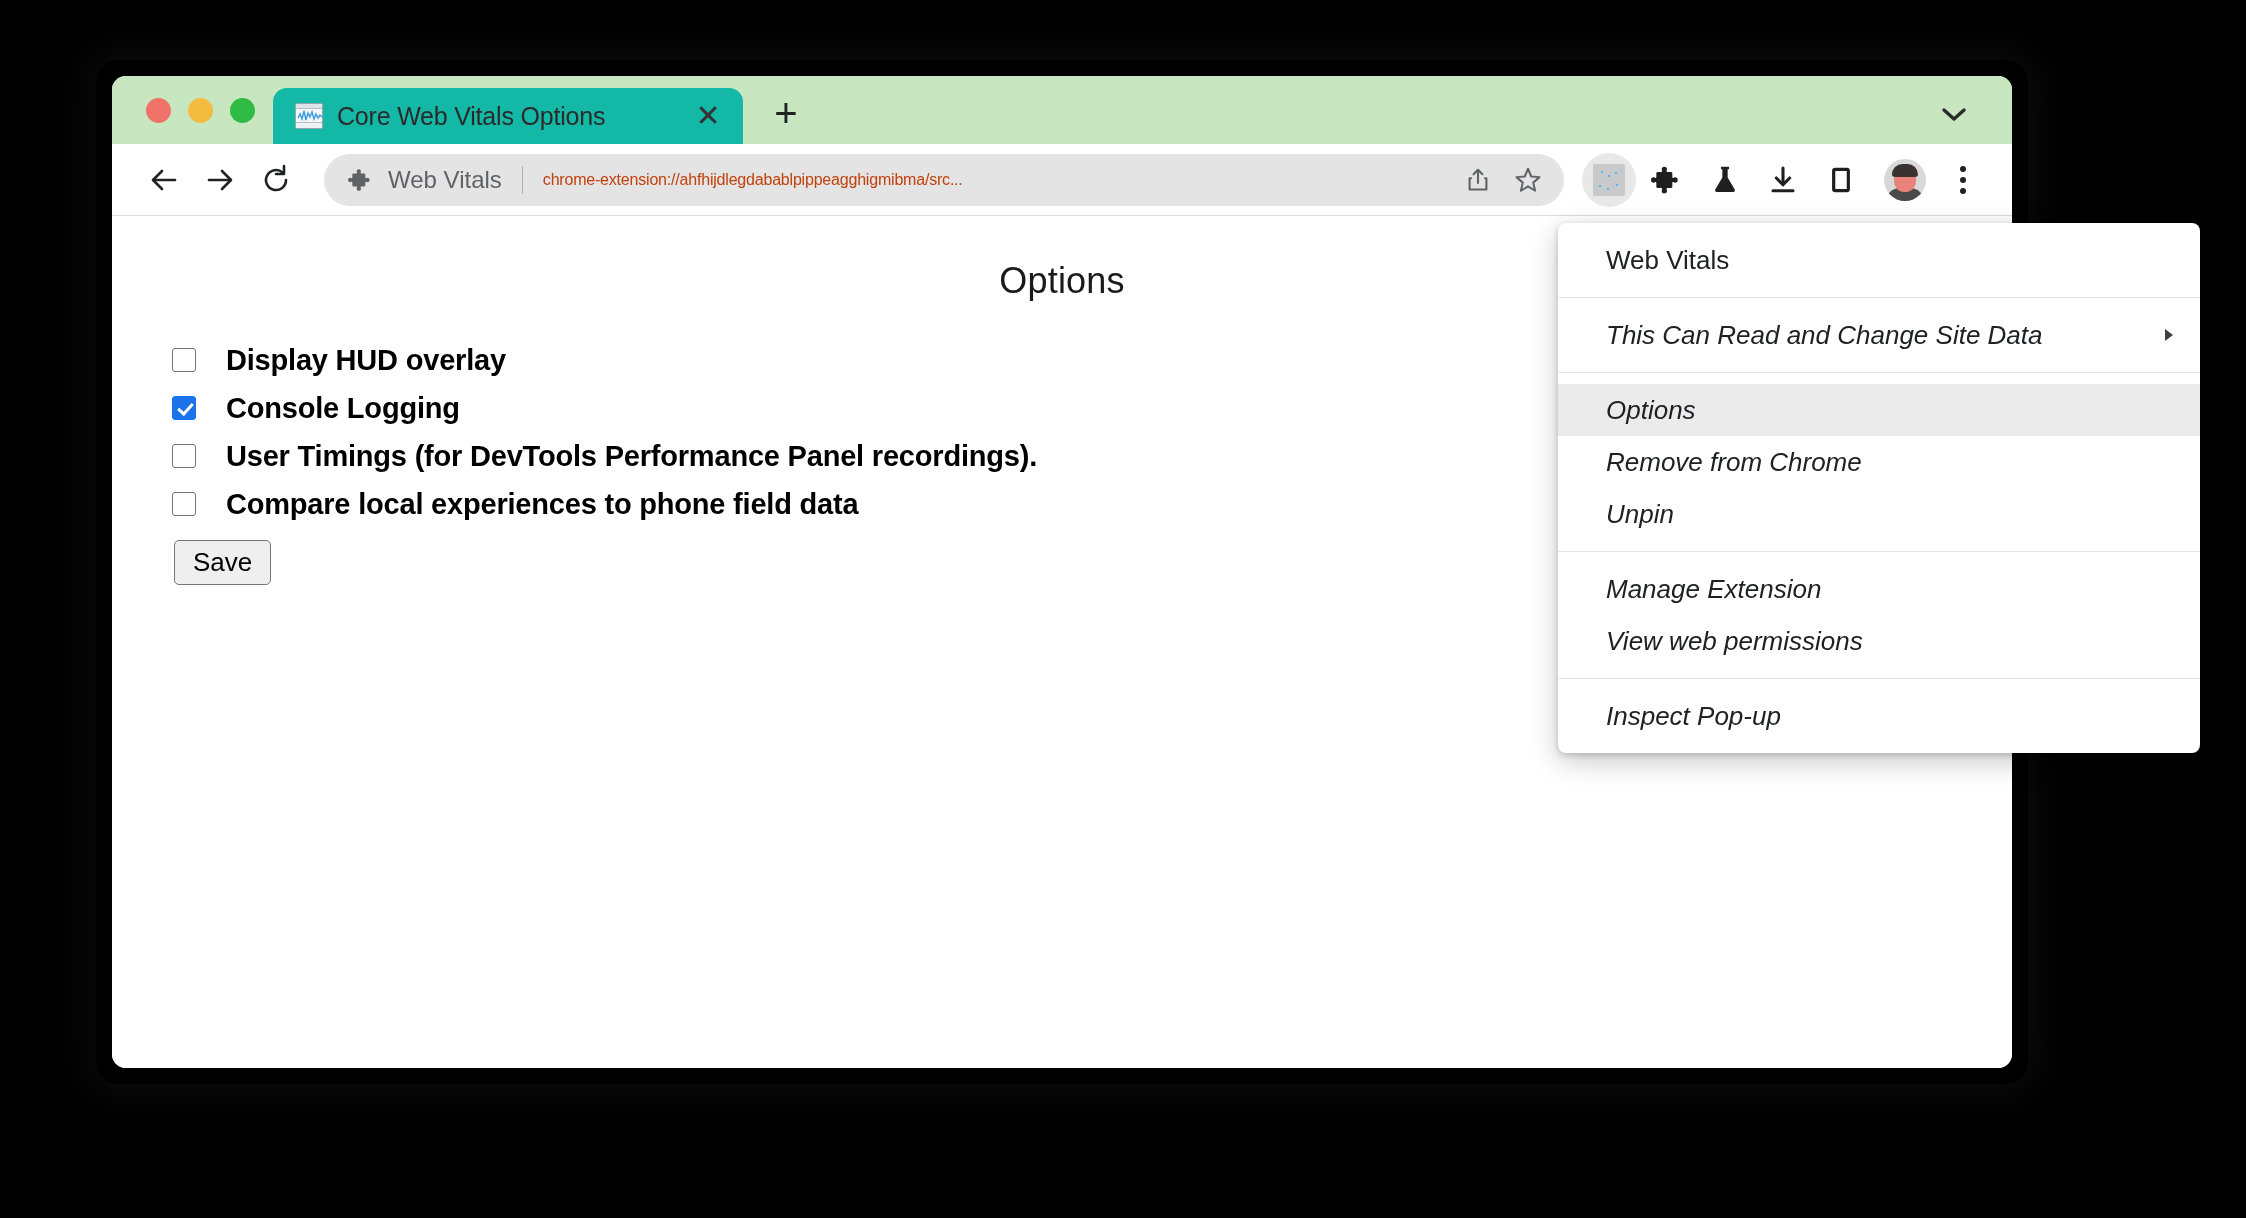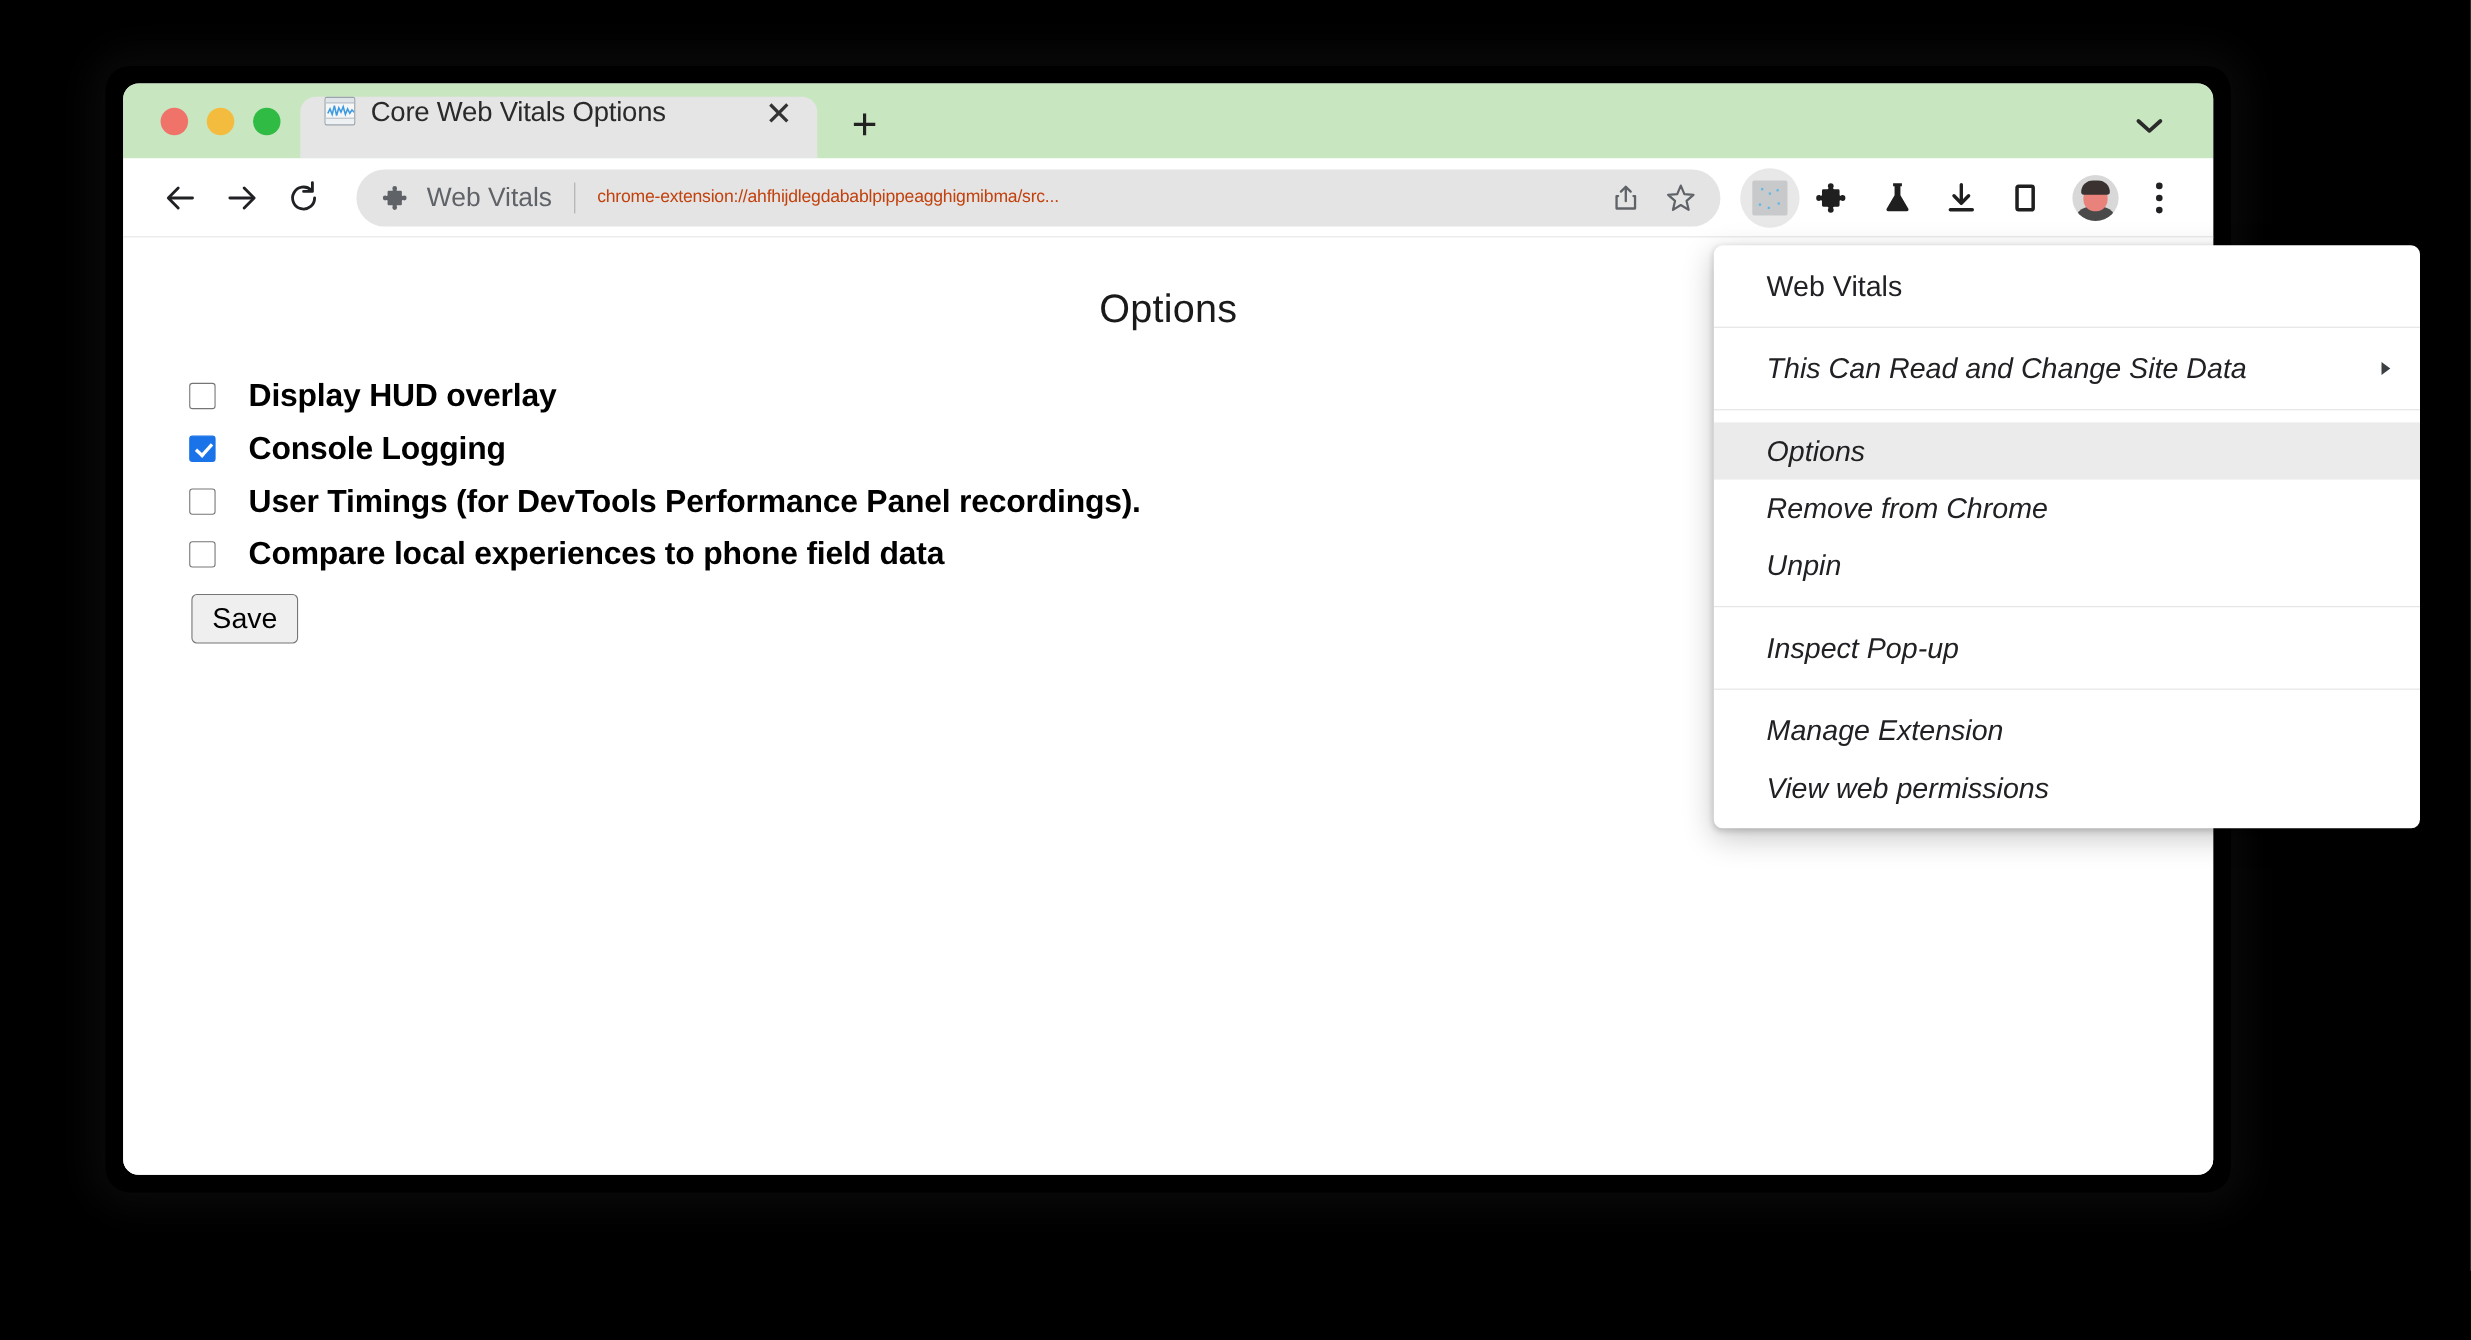--- a/index.html
+++ b/index.html
@@ -45,24 +45,24 @@
     width: 25px; height: 25px; border-radius: 50%;
   }
   .tl-red    { background: #f0736a; }
   .tl-yellow { background: #f4bc3f; }
   .tl-green  { background: #2fbb44; }
 
   #tab-item {
     position: relative;
     height: 56px;
     min-width: 470px;
-    background: #e5e5e5;
+    background: #14b8a6;
     border-radius: 14px 14px 0 0;
     display: flex;
-    align-items: flex-start;
+    align-items: center;
     padding: 0 18px 0 22px;
     gap: 14px;
   }
 
   #tab-favicon {
     width: 28px; height: 26px;
     flex: 0 0 auto;
     background: #f4f6f8;
     border: 1px solid #9aa3ab;
     border-radius: 2px;
@@ -536,28 +536,28 @@
       <div class="menu-item">
         <span>Remove from Chrome</span>
       </div>
       <div class="menu-item">
         <span>Unpin</span>
       </div>
     </div>
 
     <div class="menu-group">
       <div class="menu-item">
+        <span>Manage Extension</span>
+      </div>
+      <div class="menu-item">
+        <span>View web permissions</span>
+      </div>
+    </div>
+
+    <div class="menu-group">
+      <div class="menu-item">
         <span>Inspect Pop-up</span>
       </div>
     </div>
 
-    <div class="menu-group">
-      <div class="menu-item">
-        <span>Manage Extension</span>
-      </div>
-      <div class="menu-item">
-        <span>View web permissions</span>
-      </div>
-    </div>
-
   </div>
 
 </div>
 
 </body></html>

